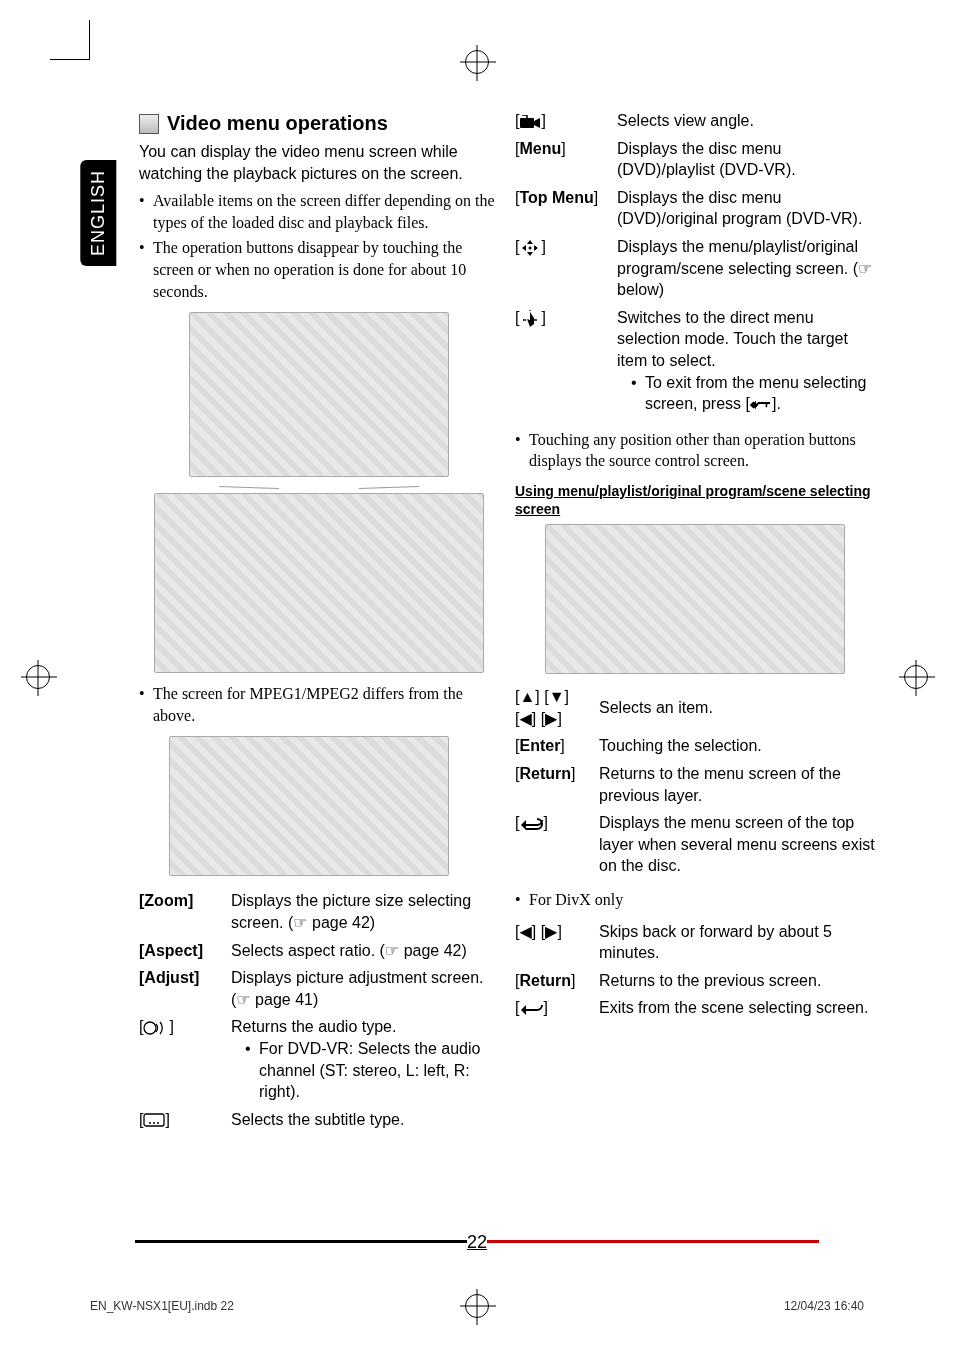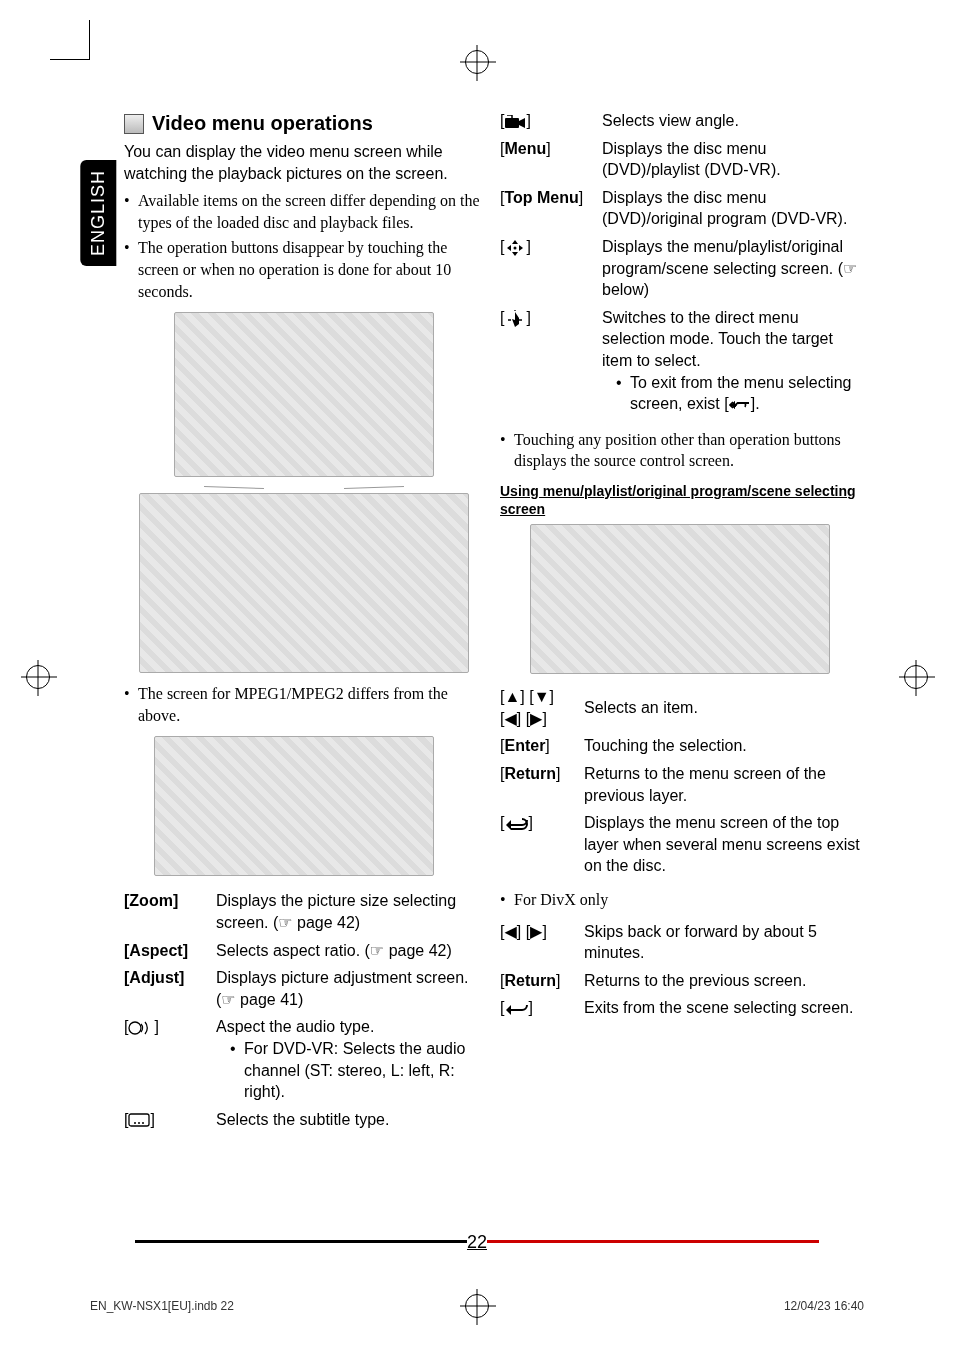--- a/index.html
+++ b/index.html
@@ -48,21 +48,21 @@
     padding: 10px 6px;
     font-size: 18px;
     font-weight: 500;
     letter-spacing: 1px;
     border-radius: 0 6px 6px 0;
   }
 
   .content {
     position: absolute;
     top: 110px;
-    left: 124px;
+    left: 139px;
     width: 750px;
     display: flex;
     gap: 16px;
   }
   .col { width: 360px; }
 
   .section-header { display: flex; align-items: center; gap: 8px; margin-bottom: 4px; }
   .header-box { width: 20px; height: 20px; border: 1px solid #555; background: linear-gradient(#eee,#bbb); }
   .section-title { font-size: 20px; font-weight: 700; }
   .intro { margin-bottom: 6px; }
@@ -176,21 +176,21 @@
         <div class="def-key">
           <span class="bracket-wrap">[<span class="icon-box">
             <svg width="26" height="14" viewBox="0 0 26 14">
                   <ellipse cx="7" cy="7" rx="6" ry="6" fill="none" stroke="#000" stroke-width="1.3"></ellipse>
                   <path d="M13 3 A6 6 0 0 1 13 11" fill="none" stroke="#000" stroke-width="1.3"></path>
                   <path d="M17 1 A9 9 0 0 1 17 13" fill="none" stroke="#000" stroke-width="1.3"></path>
                 </svg>
           </span>]</span>
         </div>
         <div class="def-val">
-          <span>Aspect the audio type.</span>
+          <span>Returns the audio type.</span>
           <ul class="subbullets">
             <li>For DVD-VR: Selects the audio channel (ST: stereo, L: left, R: right).</li>
           </ul>
         </div>
       </div>
       <div class="def-row">
         <div class="def-key">
           <span class="bracket-wrap">[<span class="icon-box">
             <svg width="22" height="14" viewBox="0 0 22 14">
                   <rect x="1" y="1" width="20" height="12" rx="2" fill="none" stroke="#000" stroke-width="1.3"></rect>
@@ -247,21 +247,21 @@
             <svg width="20" height="18" viewBox="0 0 20 18">
                   <path d="M10 2 L10 10 L7 9 L10 17 L14 14 L14 8 Z" fill="#000"></path>
                   <path d="M3 10 L6 10 M10 1 L10 -1 M17 10 L14 10" stroke="#000" stroke-width="1.3"></path>
                 </svg>
           </span>]</span>
         </div>
         <div class="def-val">
           <span>Switches to the direct menu selection mode. Touch the target item to select.</span>
           <ul class="subbullets">
             <li>
-              <span>To exit from the menu selecting screen, exist [</span><span class="icon-box">
+              <span>To exit from the menu selecting screen, press [</span><span class="icon-box">
                   <svg width="22" height="12" viewBox="0 0 22 12">
                     <path d="M8 6 L2 6 M4 3 L1 6 L4 9" fill="none" stroke="#000" stroke-width="1.6"></path>
                     <path d="M8 6 L16 6 A4 4 0 0 0 16 2" fill="none" stroke="#000" stroke-width="1.6" transform="translate(0,2) scale(1,-1) translate(0,-8)"></path>
                     <path d="M2 6 L1 6" stroke="#000"></path>
                     <path d="M6 2 L2 6 L6 10" fill="#000" stroke="#000" stroke-width="0"></path>
                     <path d="M2 6 L6 2 L6 10 Z" fill="#000"></path>
                     <path d="M6 6 L16 6 A4 4 0 0 0 20 2" fill="none" stroke="#000" stroke-width="1.8" transform="rotate(180 13 5)"></path>
                   </svg>
                 </span><span>].</span>
             </li>

